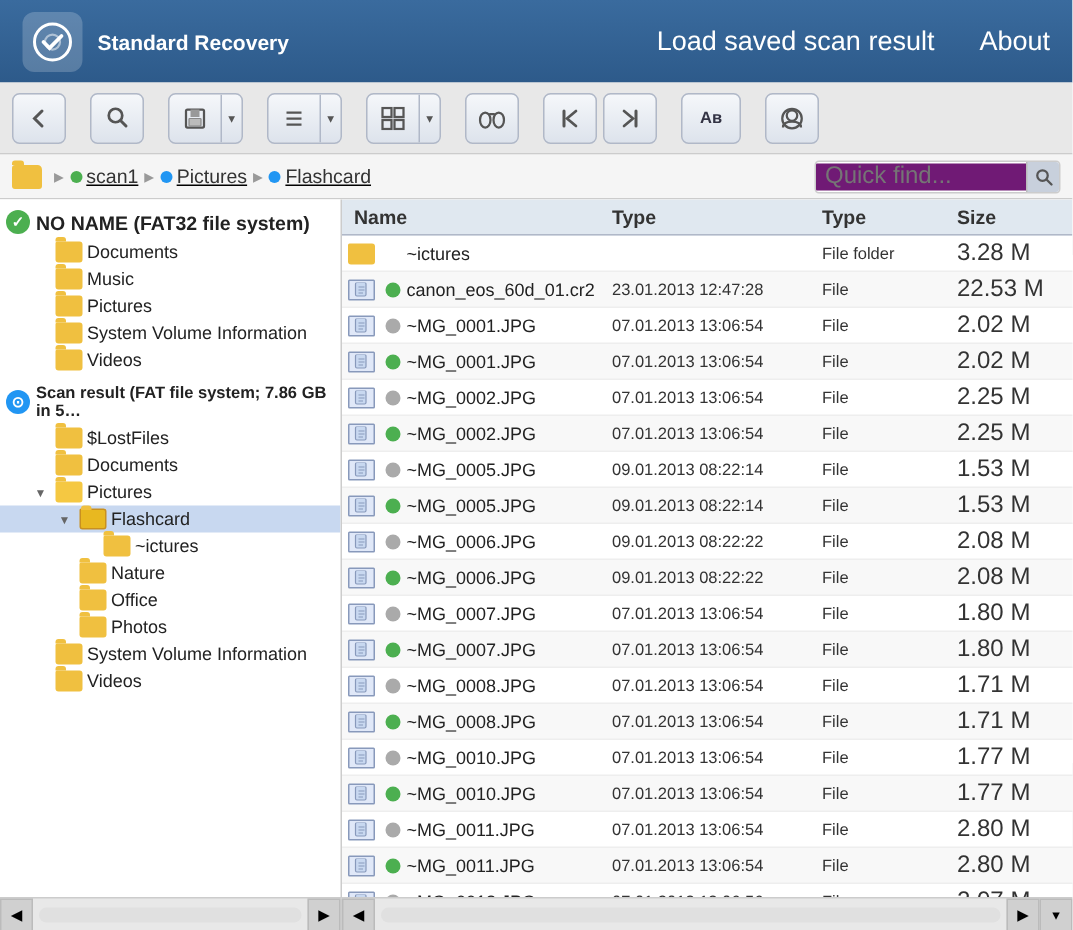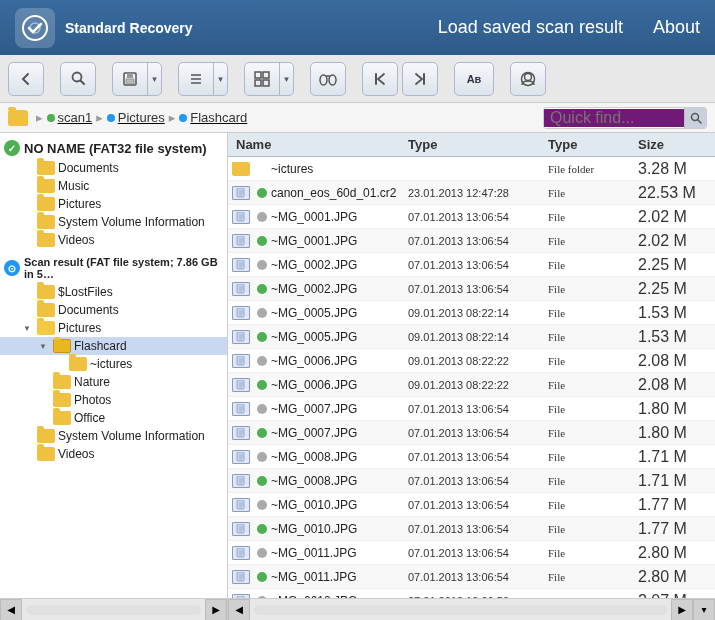--- a/index.html
+++ b/index.html
@@ -207,21 +207,21 @@
       border-bottom: 1px solid #eee;
       cursor: pointer;
     }
     .file-row.alt { background: #f8f8f8; }
     .fc-name { width: 180px; display: flex; align-items: center; padding-left: 4px; flex-shrink: 0; overflow: hidden; }
     .fc-status { width: 18px; height: 18px; display: flex; align-items: center; justify-content: center; flex-shrink: 0; }
     .status-dot { width: 10px; height: 10px; border-radius: 50%; display: inline-block; }
     .dot-green { background: #4caf50; }
     .dot-gray { background: #aaa; }
     .fc-date { width: 140px; font-size: 11px; color: #333; flex-shrink: 0; }
-    .fc-type { width: 90px; font-size: 11px; color: #333; flex-shrink: 0; font-family: Liberation Serif, serif; }
+    .fc-type { width: 90px; font-size: 11px; color: #333; flex-shrink: 0; }
     .fc-size { flex: 1; font-size: 16px; color: #333; }
     .file-thumb {
       width: 18px; height: 14px;
       background: #e0e8f8;
       border: 1px solid #8899bb;
       border-radius: 1px;
       display: inline-flex; align-items: center; justify-content: center;
       font-size: 7px; color: #446; margin-right: 3px; flex-shrink: 0;
     }
     .folder-thumb {
@@ -438,26 +438,26 @@
       <span class="tree-label">~ictures</span>
     </div>
     <div class="tree-item" style="padding-left:36px">
       <span class="tree-expand"></span>
       <span class="folder-icon"></span>
       <span class="tree-label">Nature</span>
     </div>
     <div class="tree-item" style="padding-left:36px">
       <span class="tree-expand"></span>
       <span class="folder-icon"></span>
+      <span class="tree-label">Office</span>
+    </div>
+    <div class="tree-item" style="padding-left:36px">
+      <span class="tree-expand"></span>
+      <span class="folder-icon"></span>
       <span class="tree-label">Photos</span>
-    </div>
-    <div class="tree-item" style="padding-left:36px">
-      <span class="tree-expand"></span>
-      <span class="folder-icon"></span>
-      <span class="tree-label">Office</span>
     </div>
     <div class="tree-item" style="padding-left:20px">
       <span class="tree-expand"></span>
       <span class="folder-icon"></span>
       <span class="tree-label">System Volume Information</span>
     </div>
     <div class="tree-item" style="padding-left:20px">
       <span class="tree-expand"></span>
       <span class="folder-icon"></span>
       <span class="tree-label">Videos</span>

